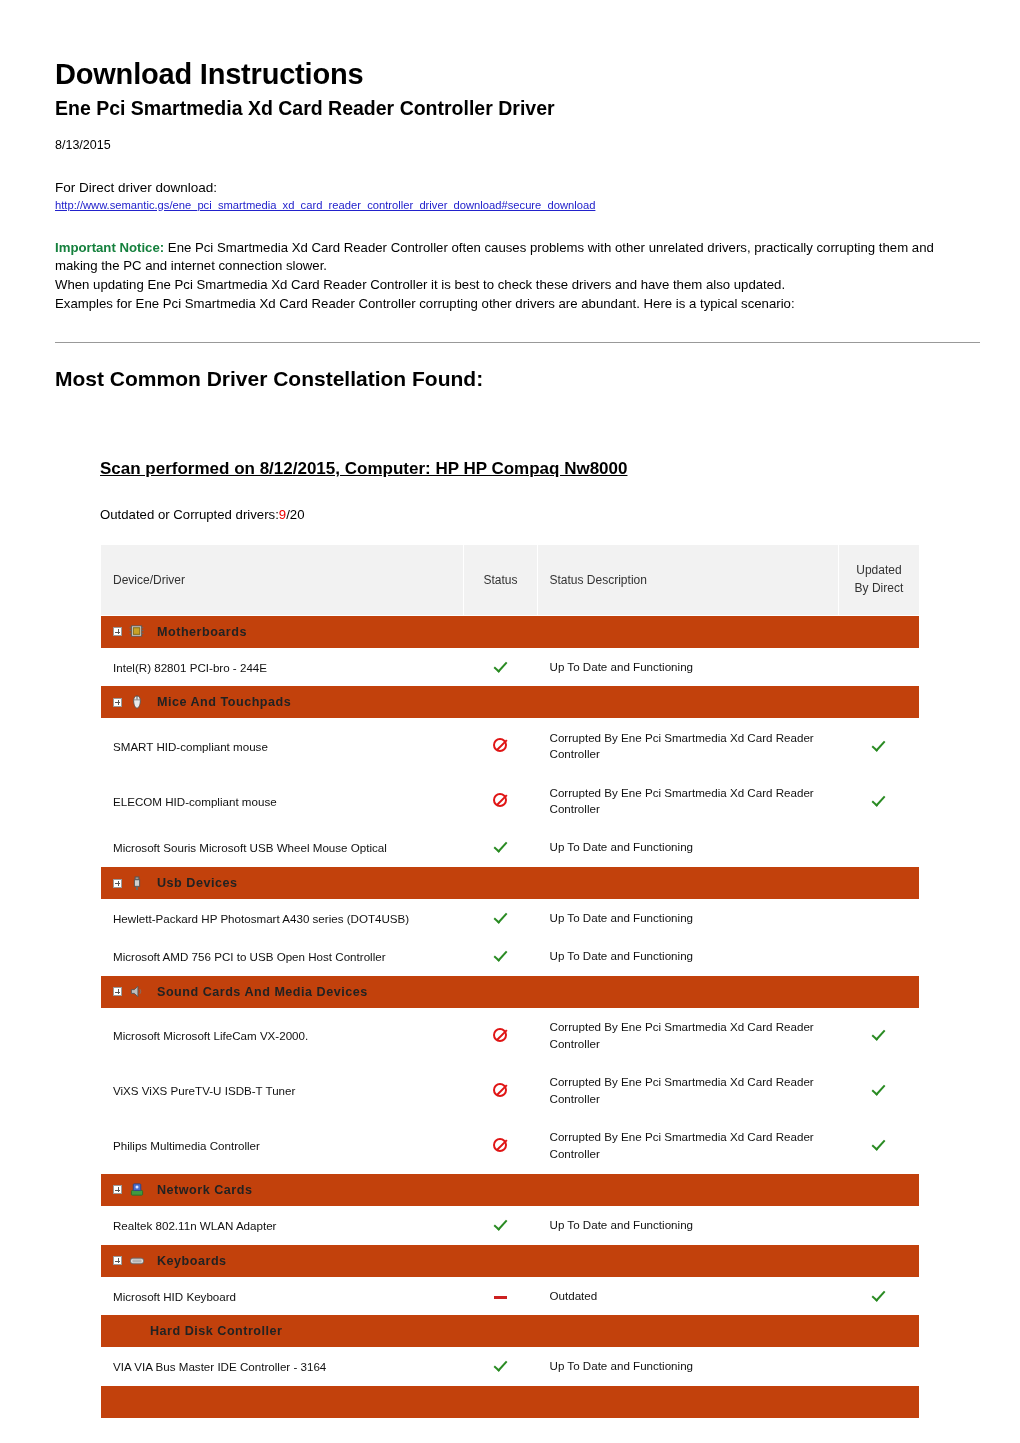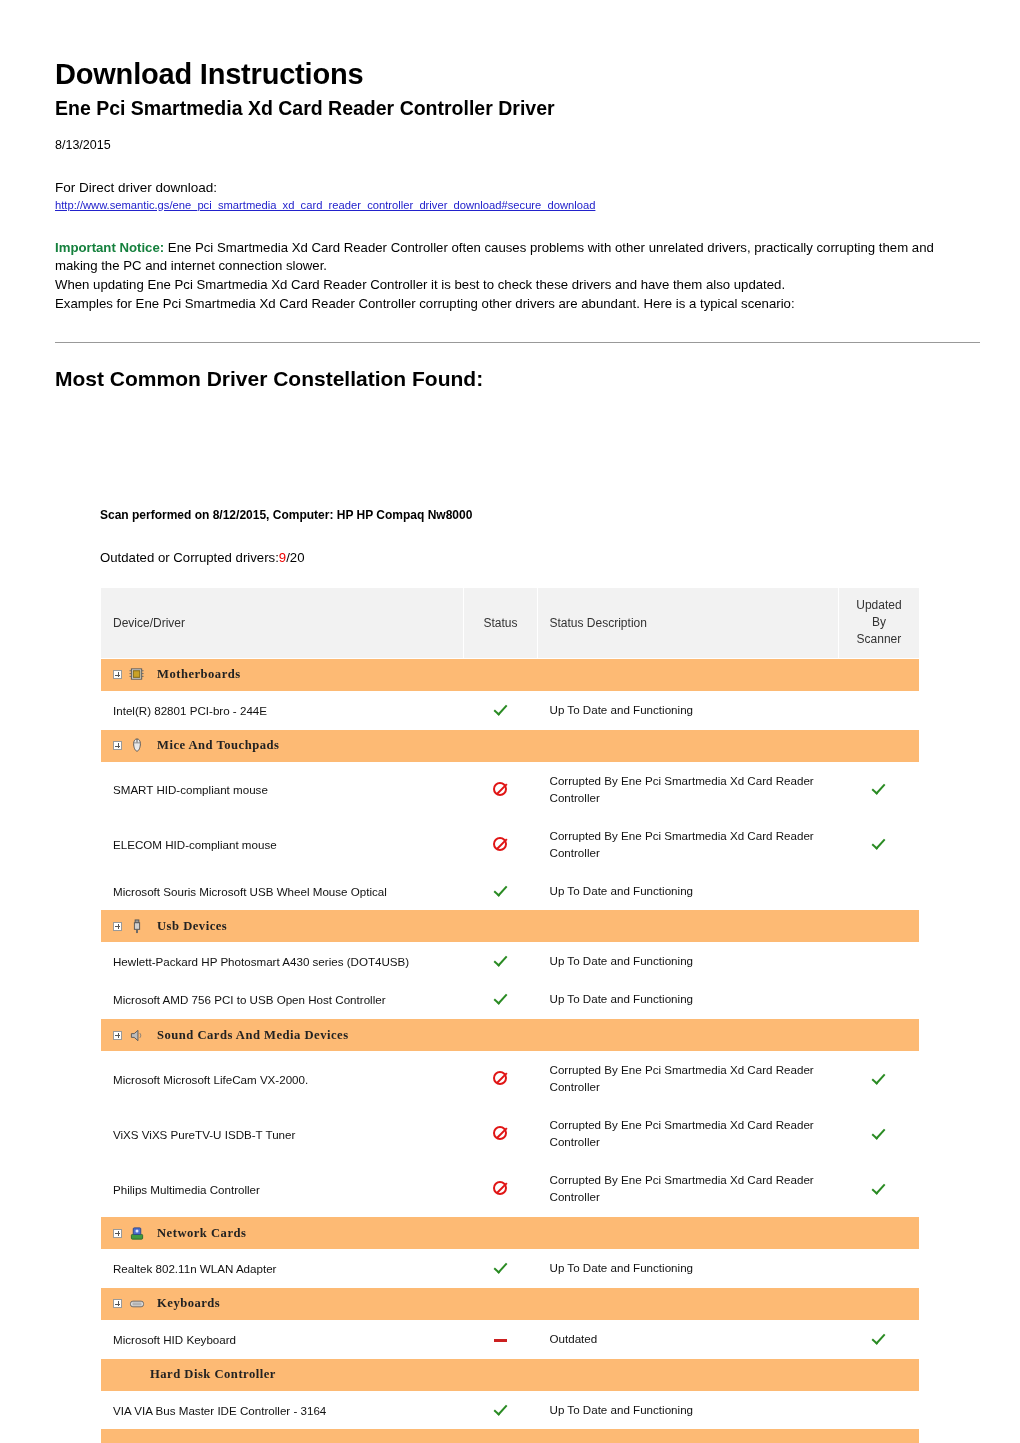--- a/index.html
+++ b/index.html
@@ -66,23 +66,24 @@
   }
   h2.section-title {
     font-size: 21px;
     font-weight: bold;
     margin: 24px 0 0 0;
   }
 
   
   .scan-block { margin-left: 45px; }
   .scan-line {
-    font-size: 12px;
-    font-weight: bold;
-    margin-top: 117px;
+    font-size: 17px;
+    font-weight: bold;
+    margin-top: 68px;
+    text-decoration: underline;
   }
   .outdated-line {
     font-size: 13.2px;
     margin-top: 28px;
   }
   .outdated-num { color: #ee0000; }
 
   
   table.drv {
     margin-top: 22px;
@@ -99,24 +100,23 @@
     padding: 9px 12px;
     vertical-align: middle;
     height: 70px;
   }
   th.c-dev { text-align: left; width: 362px; }
   th.c-sts { text-align: center; width: 72px; }
   th.c-dsc { text-align: left; width: 300px; }
   th.c-upd { text-align: center; width: 80px; line-height: 1.45; }
 
   tr.cat td {
-    background: #fdba74;
+    background: #c2410c;
     padding: 7px 12px;
     height: 32px;
-    font-family: Liberation Serif, serif;
   }
   .cat-inner {
     display: flex;
     align-items: center;
     gap: 7px;
     font-size: 12.6px;
     font-weight: bold;
     letter-spacing: 0.5px;
     color: #222222;
   }
@@ -215,21 +215,21 @@
   <div class="scan-block">
     <div class="scan-line">Scan performed on 8/12/2015, Computer: HP HP Compaq Nw8000</div>
     <div class="outdated-line"><span>Outdated or Corrupted drivers:</span><span class="outdated-num">9</span><span>/20</span></div>
 
     <table class="drv">
       <thead>
         <tr>
           <th class="c-dev">Device/Driver</th>
           <th class="c-sts">Status</th>
           <th class="c-dsc">Status Description</th>
-          <th class="c-upd">Updated By Scanner</th>
+          <th class="c-upd">Updated By Direct</th>
         </tr>
       </thead>
       <tbody id="tbody">
           <tr class="cat">
             <td colspan="4">
               <div class="cat-inner">
                 <span class="expander"></span>
                 <svg class="cat-icon" viewBox="0 0 16 16">
                   <rect x="2" y="2" width="11" height="11" fill="#d8d8d8" stroke="#555"></rect>
                   <rect x="4" y="4" width="7" height="7" fill="#c9a227" stroke="#7a6010"></rect>

